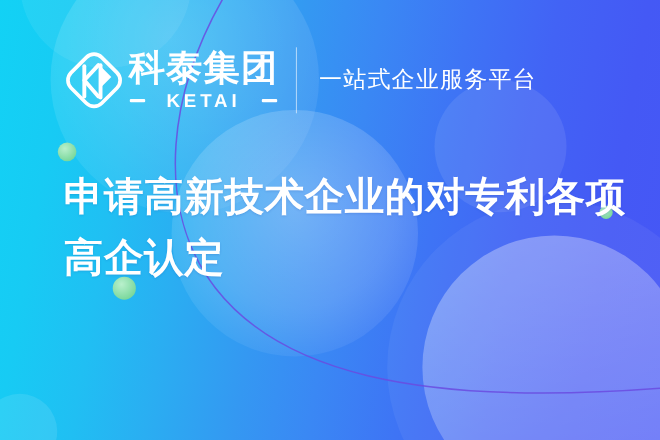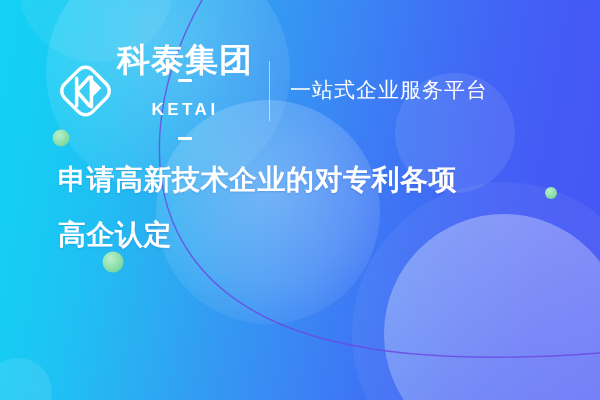--- a/index.html
+++ b/index.html
@@ -53,34 +53,33 @@
     height: 62px;
     flex: 0 0 auto;
   }
   .logo-words {
     margin-left: 3px;
     display: flex;
     flex-direction: column;
     align-items: center;
   }
   .logo-cn {
-    font-family: Liberation Sans, sans-serif;
+    font-family: Liberation Serif, serif;
     font-size: 33px;
     font-weight: 700;
     color: #ffffff;
     letter-spacing: 1px;
     line-height: 1.08;
     white-space: nowrap;
   }
   .logo-en-row {
     display: flex;
     align-items: center;
     gap: 19px;
     margin-top: 1px;
-    flex-direction: column;
   }
   .logo-dash {
     display: block;
     width: 14px;
     height: 3px;
     background: #ffffff;
     border-radius: 1px;
   }
   .logo-en {
     font-size: 17px;
@@ -126,21 +125,21 @@
 
   
   .headline {
     position: absolute;
     left: 58px;
     top: 152px;
     width: 500px;
   }
   .headline-line {
     font-family: "DejaVu Sans", sans-serif;
-    font-size: 28px;
+    font-size: 36px;
     font-weight: 700;
     color: #ffffff;
     letter-spacing: 0.5px;
     line-height: 55px;
     white-space: nowrap;
     text-shadow: 0 1px 2px rgba(20,60,160,0.18);
   }
 </style>
 </head>
 <body>

